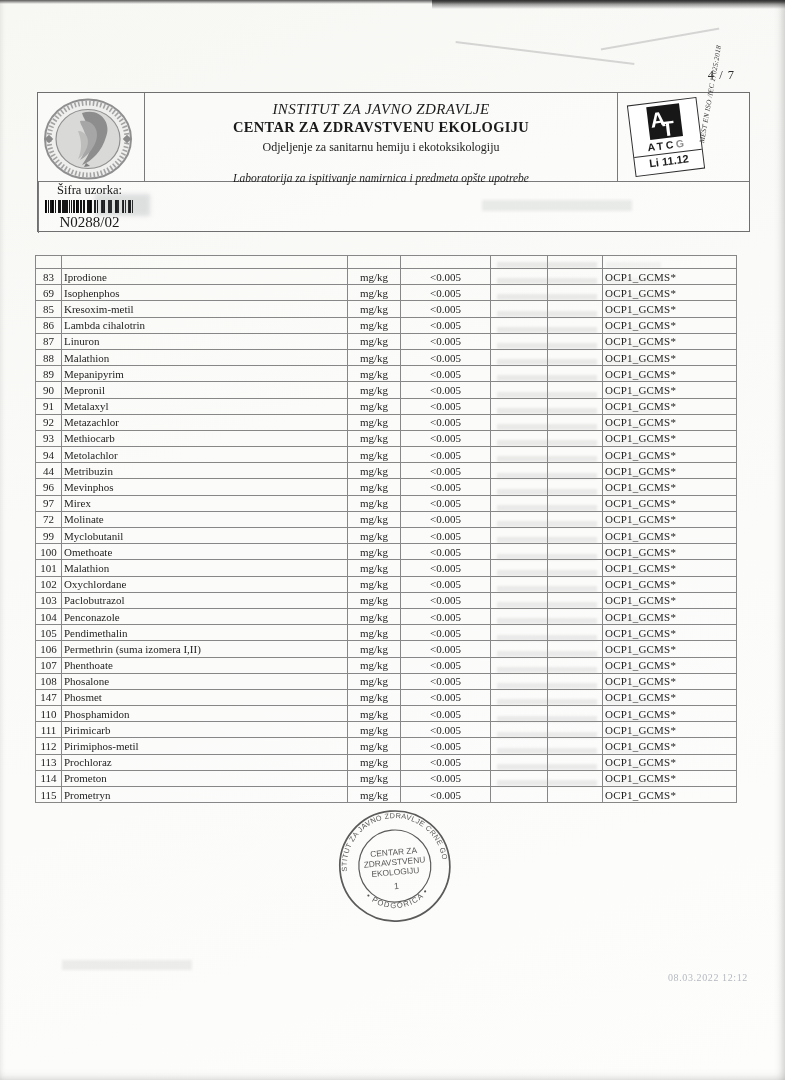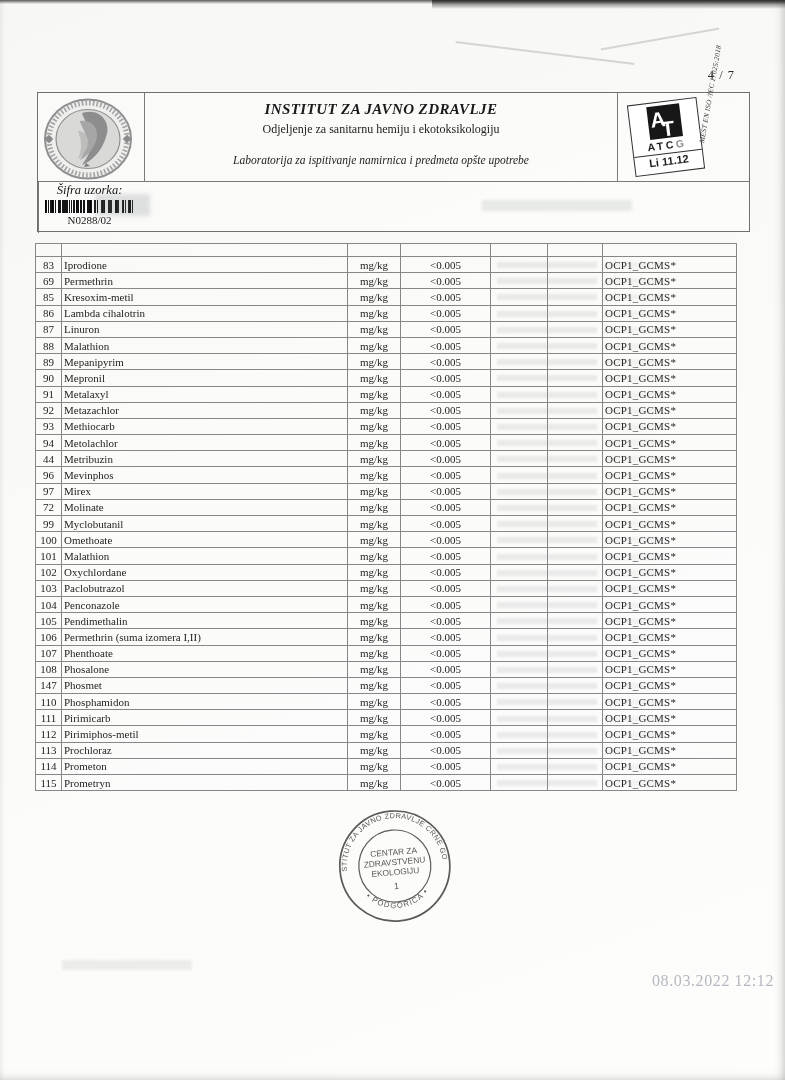--- a/index.html
+++ b/index.html
@@ -20,76 +20,76 @@
   .crease.c2{left:600px;top:38px;width:120px;height:1.5px;transform:rotate(-10deg);}
 
   .page-num{position:absolute;top:68px;right:50px;font-size:12.5px;color:#2b2b2b;letter-spacing:1px;}
 
   
   .hdr{position:absolute;left:37px;top:92px;width:713px;height:140px;
     border:1.2px solid #6f6f6f;box-sizing:border-box;background:rgba(255,255,255,.35);}
   .hdr-top{display:flex;height:88px;border-bottom:1px solid #7a7a7a;}
   .logo-cell{width:106px;border-right:1px solid #7a7a7a;position:relative;}
   .title-cell{flex:1;text-align:center;padding-top:8px;}
-  .t1{font-style:italic;font-weight:bold;font-size:15px;letter-spacing:.4px;color:#1a1a1a;}
+  .t1{font-style:italic;font-weight:normal;font-size:15px;letter-spacing:.4px;color:#1a1a1a;}
   .t2{font-size:14.5px;font-weight:600;letter-spacing:.3px;margin-top:1px;color:#1a1a1a;}
   .t3{font-size:12px;margin-top:4px;color:#222;}
   .t4{font-style:italic;font-size:11.5px;margin-top:17px;color:#222;}
   .accr-cell{width:131px;border-left:1px solid #7a7a7a;position:relative;}
 
   .hdr-bottom{display:flex;height:51px;}
   .report-cell{flex:1;display:flex;align-items:center;justify-content:center;
     font-size:14.5px;letter-spacing:.4px;color:#161616;}
   .code-cell{width:102px;border-left:1px solid #7a7a7a;text-align:center;padding-top:1px;box-sizing:border-box;}
-  .code-label{font-size:12.5px;color:#141414;font-style:italic;}
+  .code-label{font-size:12.5px;color:#141414;}
   .barcode{width:90px;height:13px;margin:2px auto 1px auto;
     background:
       repeating-linear-gradient(90deg,#151515 0 2px,transparent 2px 3px,#151515 3px 4px,transparent 4px 7px),
       repeating-linear-gradient(90deg,#151515 0 1px,transparent 1px 5px,#151515 5px 8px,transparent 8px 13px);
     background-blend-mode:multiply;}
-  .code-value{font-size:11px;color:#1a1a1a;}
+  .code-value{font-size:15px;color:#1a1a1a;}
 
   
   .at-box{position:absolute;left:13px;top:8px;width:70px;height:72px;
     border:1.6px solid #2e2e2e;background:#fff;transform:rotate(-7deg);
     font-family:"Liberation Sans", sans-serif;text-align:center;box-sizing:border-box;}
   .at-square{position:relative;width:33px;height:33px;background:#171717;margin:3px auto 1px auto;}
   .at-a{position:absolute;left:3px;top:-1px;color:#fff;font-weight:bold;font-size:21px;line-height:1.4;}
   .at-t{position:absolute;left:13px;top:9px;color:#fff;font-weight:bold;font-size:21px;line-height:1.4;}
   .at-letters{font-size:10.5px;font-weight:bold;letter-spacing:2.5px;color:#1c1c1c;margin-top:1px;}
   .at-letters .g{color:#8b8b8b;}
   .at-rule{border:none;border-top:1.3px solid #2e2e2e;margin:2px 0 1px 0;}
   .at-lic{font-size:11px;font-weight:bold;color:#1c1c1c;}
   .at-std{position:absolute;left:84px;top:46px;transform:rotate(-80deg);transform-origin:left center;
     font-family:"Liberation Serif", serif;font-style:italic;font-size:7.2px;color:#3c3c3c;
     white-space:nowrap;letter-spacing:.2px;}
 
   
-  table.results{position:absolute;left:35px;top:243px;border-collapse:collapse;table-layout:fixed;
+  table.results{position:absolute;left:35px;top:255px;border-collapse:collapse;table-layout:fixed;
     width:701px;background:rgba(255,255,255,.2);padding-left:8px;}
   table.results td{border:1px solid #878787;font-size:11px;color:#1d1d1d;
     padding:0 2px;overflow:hidden;white-space:nowrap;}
   tr.spacer-row{height:13px;}
   tr.data-row{height:16.2px;}
   td.c-num{text-align:center;}
   td.c-name{padding-left:7px;}
   td.c-unit,td.c-result{text-align:center;}
   td.c-method{padding-left:8px;letter-spacing:.2px;}
 
   
   .bleed{position:absolute;pointer-events:none;}
   .bleed.strip1{left:497px;top:262px;width:100px;height:528px;filter:blur(.8px);
     background:repeating-linear-gradient(to bottom,rgba(150,158,150,.17) 0 6px,rgba(0,0,0,0) 6px 16.2px);}
   .bleed.strip2{left:606px;top:262px;width:55px;height:528px;filter:blur(1px);
     background:repeating-linear-gradient(to bottom,rgba(150,158,150,.09) 0 6px,rgba(0,0,0,0) 6px 16.2px);}
   .bleed.hdr1{left:95px;top:194px;width:55px;height:22px;background:rgba(120,128,134,.22);filter:blur(2px);}
   .bleed.hdr2{left:482px;top:200px;width:150px;height:11px;background:rgba(130,138,134,.15);filter:blur(1.5px);}
   .bleed.bot1{left:62px;top:960px;width:130px;height:10px;background:rgba(140,148,144,.14);filter:blur(1.5px);}
 
-  .scan-date{position:absolute;left:652px;top:972px;font-size:16px;color:#b4b8bf;letter-spacing:.6px;}
+  .scan-date{position:absolute;left:668px;top:972px;font-size:10px;color:#b4b8bf;letter-spacing:.6px;}
 
   .seal-wrap{position:absolute;left:42px;top:97px;}
   .stamp-wrap{position:absolute;left:334px;top:805px;transform:rotate(-5deg);opacity:.88;}
 </style>
 </head>
 <body>
 
 <div class="scan">
 
   <div class="top-edge"></div>
@@ -99,20 +99,21 @@
 
   <div class="page-num">4 / 7</div>
 
   <div class="hdr">
     <div class="hdr-top">
 
       <div class="logo-cell"></div>
 
       <div class="title-cell">
         <div class="t1">INSTITUT ZA JAVNO ZDRAVLJE</div>
+        <div class="t2">CENTAR ZA ZDRAVSTVENU EKOLOGIJU</div>
         <div class="t3">Odjeljenje za sanitarnu hemiju i ekotoksikologiju</div>
         <div class="t4">Laboratorija za ispitivanje namirnica i predmeta opšte upotrebe</div>
       </div>
 
       <div class="accr-cell">
         <div class="at-box">
           <div class="at-square">
             <span class="at-a">A</span>
             <span class="at-t">T</span>
           </div>
@@ -171,21 +172,21 @@
       <td class="c-num">83</td>
       <td class="c-name">Iprodione</td>
       <td class="c-unit">mg/kg</td>
       <td class="c-result">&lt;0.005</td>
       <td class="c-e1"></td>
       <td class="c-e2"></td>
       <td class="c-method">OCP1_GCMS*</td>
     </tr>
         <tr class="data-row">
       <td class="c-num">69</td>
-      <td class="c-name">Permethrin</td>
+      <td class="c-name">Isophenphos</td>
       <td class="c-unit">mg/kg</td>
       <td class="c-result">&lt;0.005</td>
       <td class="c-e1"></td>
       <td class="c-e2"></td>
       <td class="c-method">OCP1_GCMS*</td>
     </tr>
         <tr class="data-row">
       <td class="c-num">85</td>
       <td class="c-name">Kresoxim-metil</td>
       <td class="c-unit">mg/kg</td>

